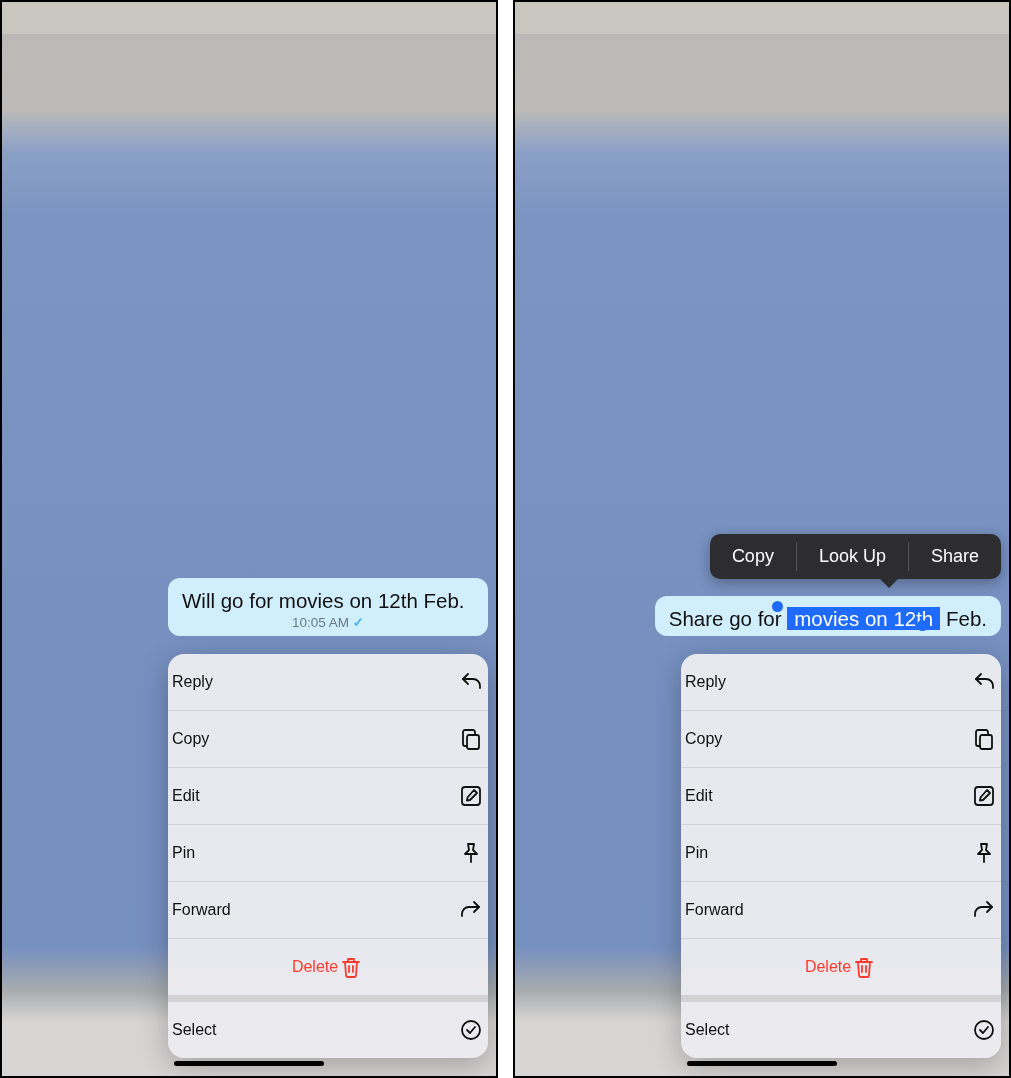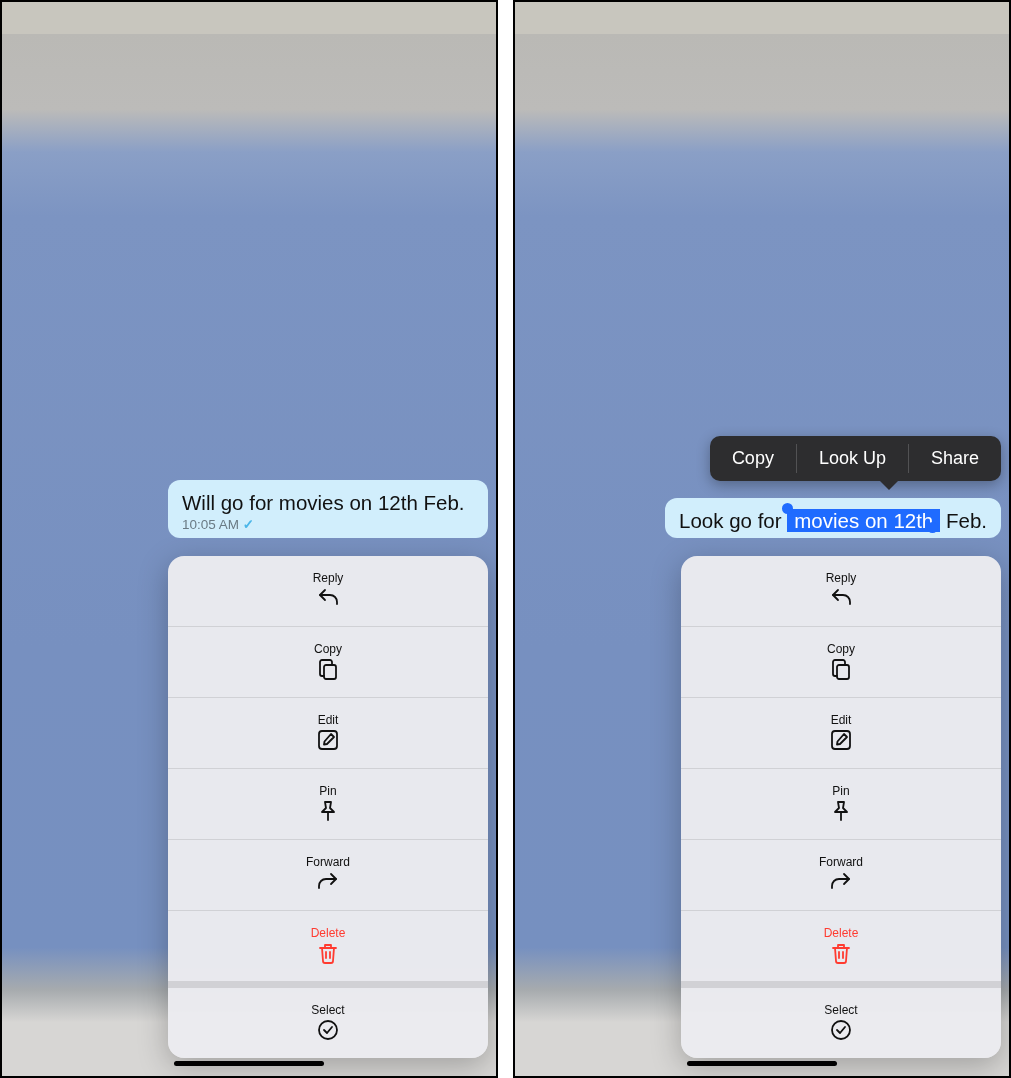--- a/index.html
+++ b/index.html
@@ -48,21 +48,21 @@
     background: #d1eefc;
     border-radius: 12px;
     padding: 10px 14px 4px 14px;
     min-width: 320px;
     font-size: 20.5px;
     color: #111;
     line-height: 1.25;
     position: relative;
   }
   .bubble-meta {
-    text-align: left;
+    text-align: center;
     font-size: 13.5px;
     color: #6a7a84;
     margin-top: 2px;
   }
   .bubble-tail {
     position: absolute;
     right: -5px;
     bottom: 4px;
     width: 14px;
     height: 14px;
@@ -101,25 +101,24 @@
     border-radius: 16px;
     overflow: hidden;
     box-shadow: 0 8px 30px rgba(0,0,0,0.25);
     margin-right: 6px;
   }
   .menu-item {
     display: flex;
     justify-content: space-between;
     align-items: center;
     padding: 15px 4px;
-    font-size: 12px;
+    font-size: 16px;
     color: #111;
     border-bottom: 1px solid rgba(0,0,0,0.10);
     cursor: pointer;
-    flex-direction: column;
   }
   .menu-item.danger { color: #ff3b30; justify-content: center; }
   .menu-item.danger .ico { color: #ff3b30; }
   .menu-item.sep-top {
     border-top: 6px solid rgba(0,0,0,0.10);
   }
   .menu-item:last-child { border-bottom: none; }
   .ico {
     width: 26px;
     height: 26px;
@@ -269,21 +268,21 @@
       <div class="callout">
         <div class="c-item">Copy</div>
         <div class="c-sep"></div>
         <div class="c-item">Look Up</div>
         <div class="c-sep"></div>
         <div class="c-item">Share</div>
         <div class="callout-tail"></div>
       </div>
 
       <div class="bubble" style="position:relative;">
-        <span>Look go for </span><span class="hl">movies on 12th</span><span> Feb.</span>
+        <span>Share go for </span><span class="hl">movies on 12th</span><span> Feb.</span>
         <div class="sel-handle" style="top:5px; left:117px;"></div>
         <div class="sel-handle" style="top:24px; left:262px;"></div>
         <div class="bubble-tail"></div>
       </div>
     </div>
 
     <div class="menu">
       <div class="menu-item">
         <span>Reply</span>
         <span class="ico">

